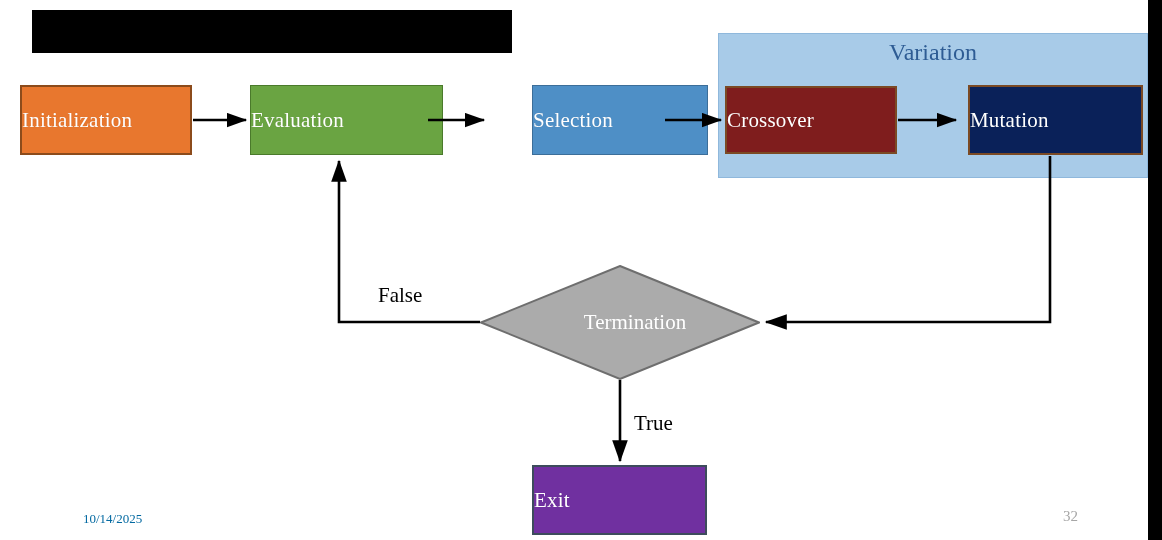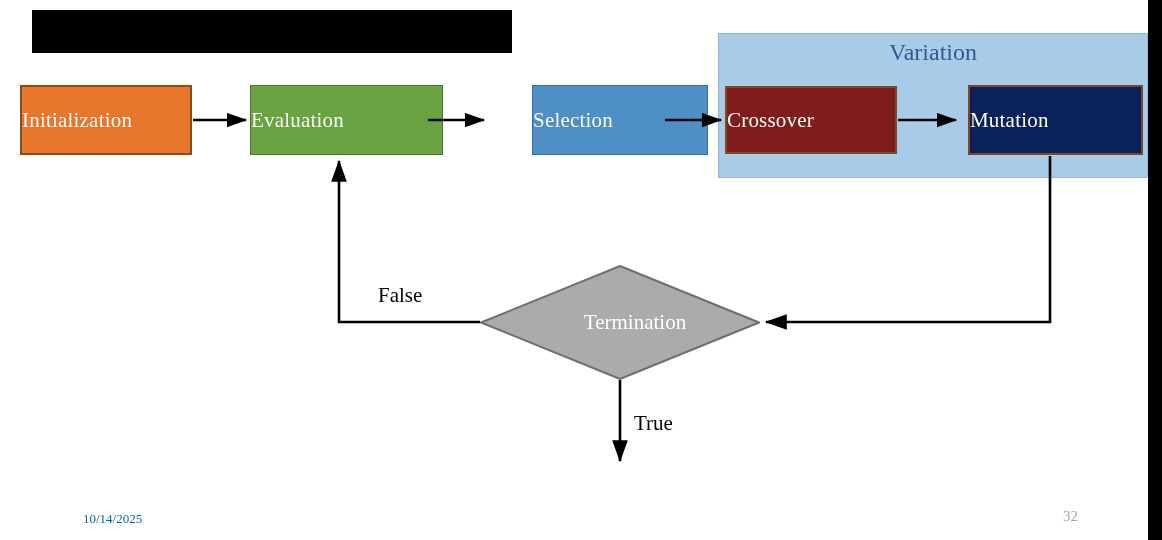--- a/index.html
+++ b/index.html
@@ -189,20 +189,23 @@
     <span>Mutation</span>
   </div>
 
   <div class="diamond-wrap">
     <svg width="280" height="115" viewBox="0 0 280 115">
       <polygon points="140,1 279,57.5 140,114 1,57.5" fill="#ABABAB" stroke="#6E6E6E" stroke-width="2"></polygon>
     </svg>
     <div class="diamond-label">Termination</div>
   </div>
 
+  <div class="node node-exit">
+    <span>Exit</span>
+  </div>
 
   <svg class="connectors" width="1162" height="540" viewBox="0 0 1162 540">
     <defs>
       <marker id="arrow" markerWidth="9" markerHeight="9" refX="8" refY="3" orient="auto" markerUnits="strokeWidth">
         <path d="M0,0 L0,6 L8.5,3 z" fill="#000000"></path>
       </marker>
     </defs>
 
     <line x1="193" y1="120" x2="246" y2="120" stroke="#000000" stroke-width="2.4" marker-end="url(#arrow)"></line>
 

